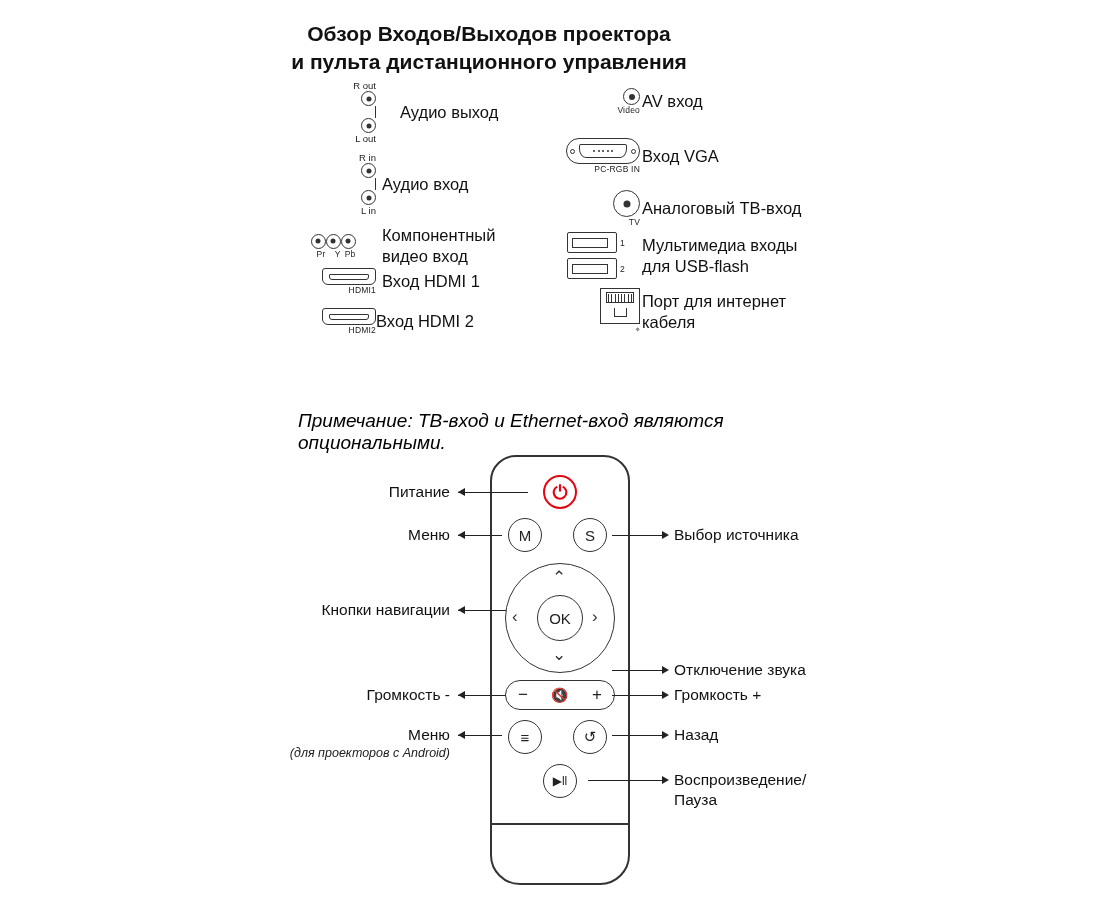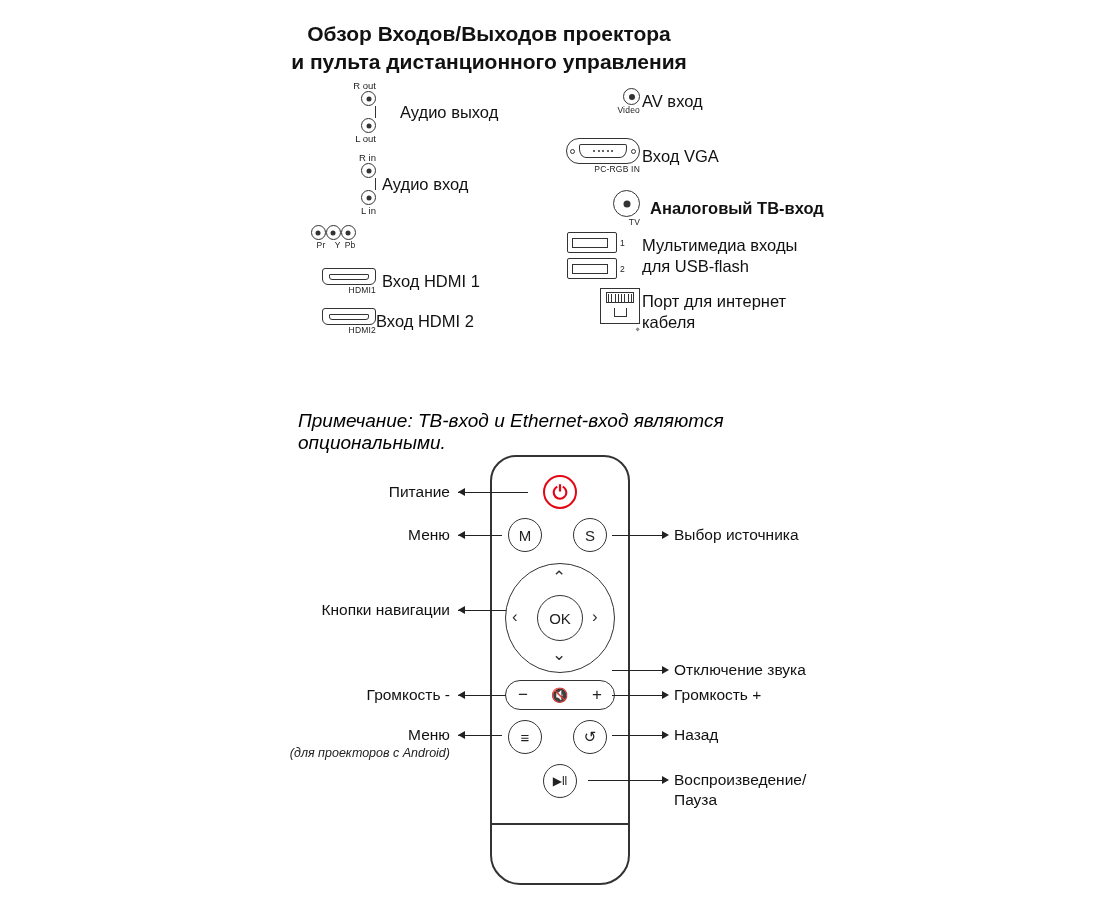--- a/index.html
+++ b/index.html
@@ -461,20 +461,22 @@
         </div>
         <div class="stack">
           <div class="rca rca-sm"></div>
           <div class="cap">Y</div>
         </div>
         <div class="stack">
           <div class="rca rca-sm"></div>
           <div class="cap">Pb</div>
         </div>
       </div>
+      <div class="port-label" style="margin-left:6px;">Компонентный
+видео вход</div>
     </div>
 
     <div class="port-row" style="left:0px; top:188px;">
       <div class="stack" style="width:86px;">
         <div class="hdmi">
             <div class="hdmi-inner"></div>
           </div>
         <div class="cap">HDMI1</div>
       </div>
       <div class="port-label" style="margin-left:6px;">Вход HDMI 1</div>
@@ -516,21 +518,21 @@
         <div class="cap">PC-RGB IN</div>
       </div>
       <div class="port-label" style="margin-left:2px;">Вход VGA</div>
     </div>
 
     <div class="port-row" style="left:262px; top:110px;">
       <div class="stack" style="width:88px;">
         <div class="coax"></div>
         <div class="cap">TV</div>
       </div>
-      <div class="port-label" style="margin-left:10px;font-weight:bold;">Аналоговый ТВ-вход</div>
+      <div class="port-label" style="margin-left:2px;">Аналоговый ТВ-вход</div>
     </div>
 
     <div class="port-row" style="left:262px; top:152px;">
       <div style="width:88px; display:flex; flex-direction:column; align-items:center; gap:5px;">
         <div style="display:flex; align-items:center; gap:3px;">
           <div class="usb">
               <div class="usb-inner"></div>
             </div>
           <div class="cap">1</div>
         </div>

